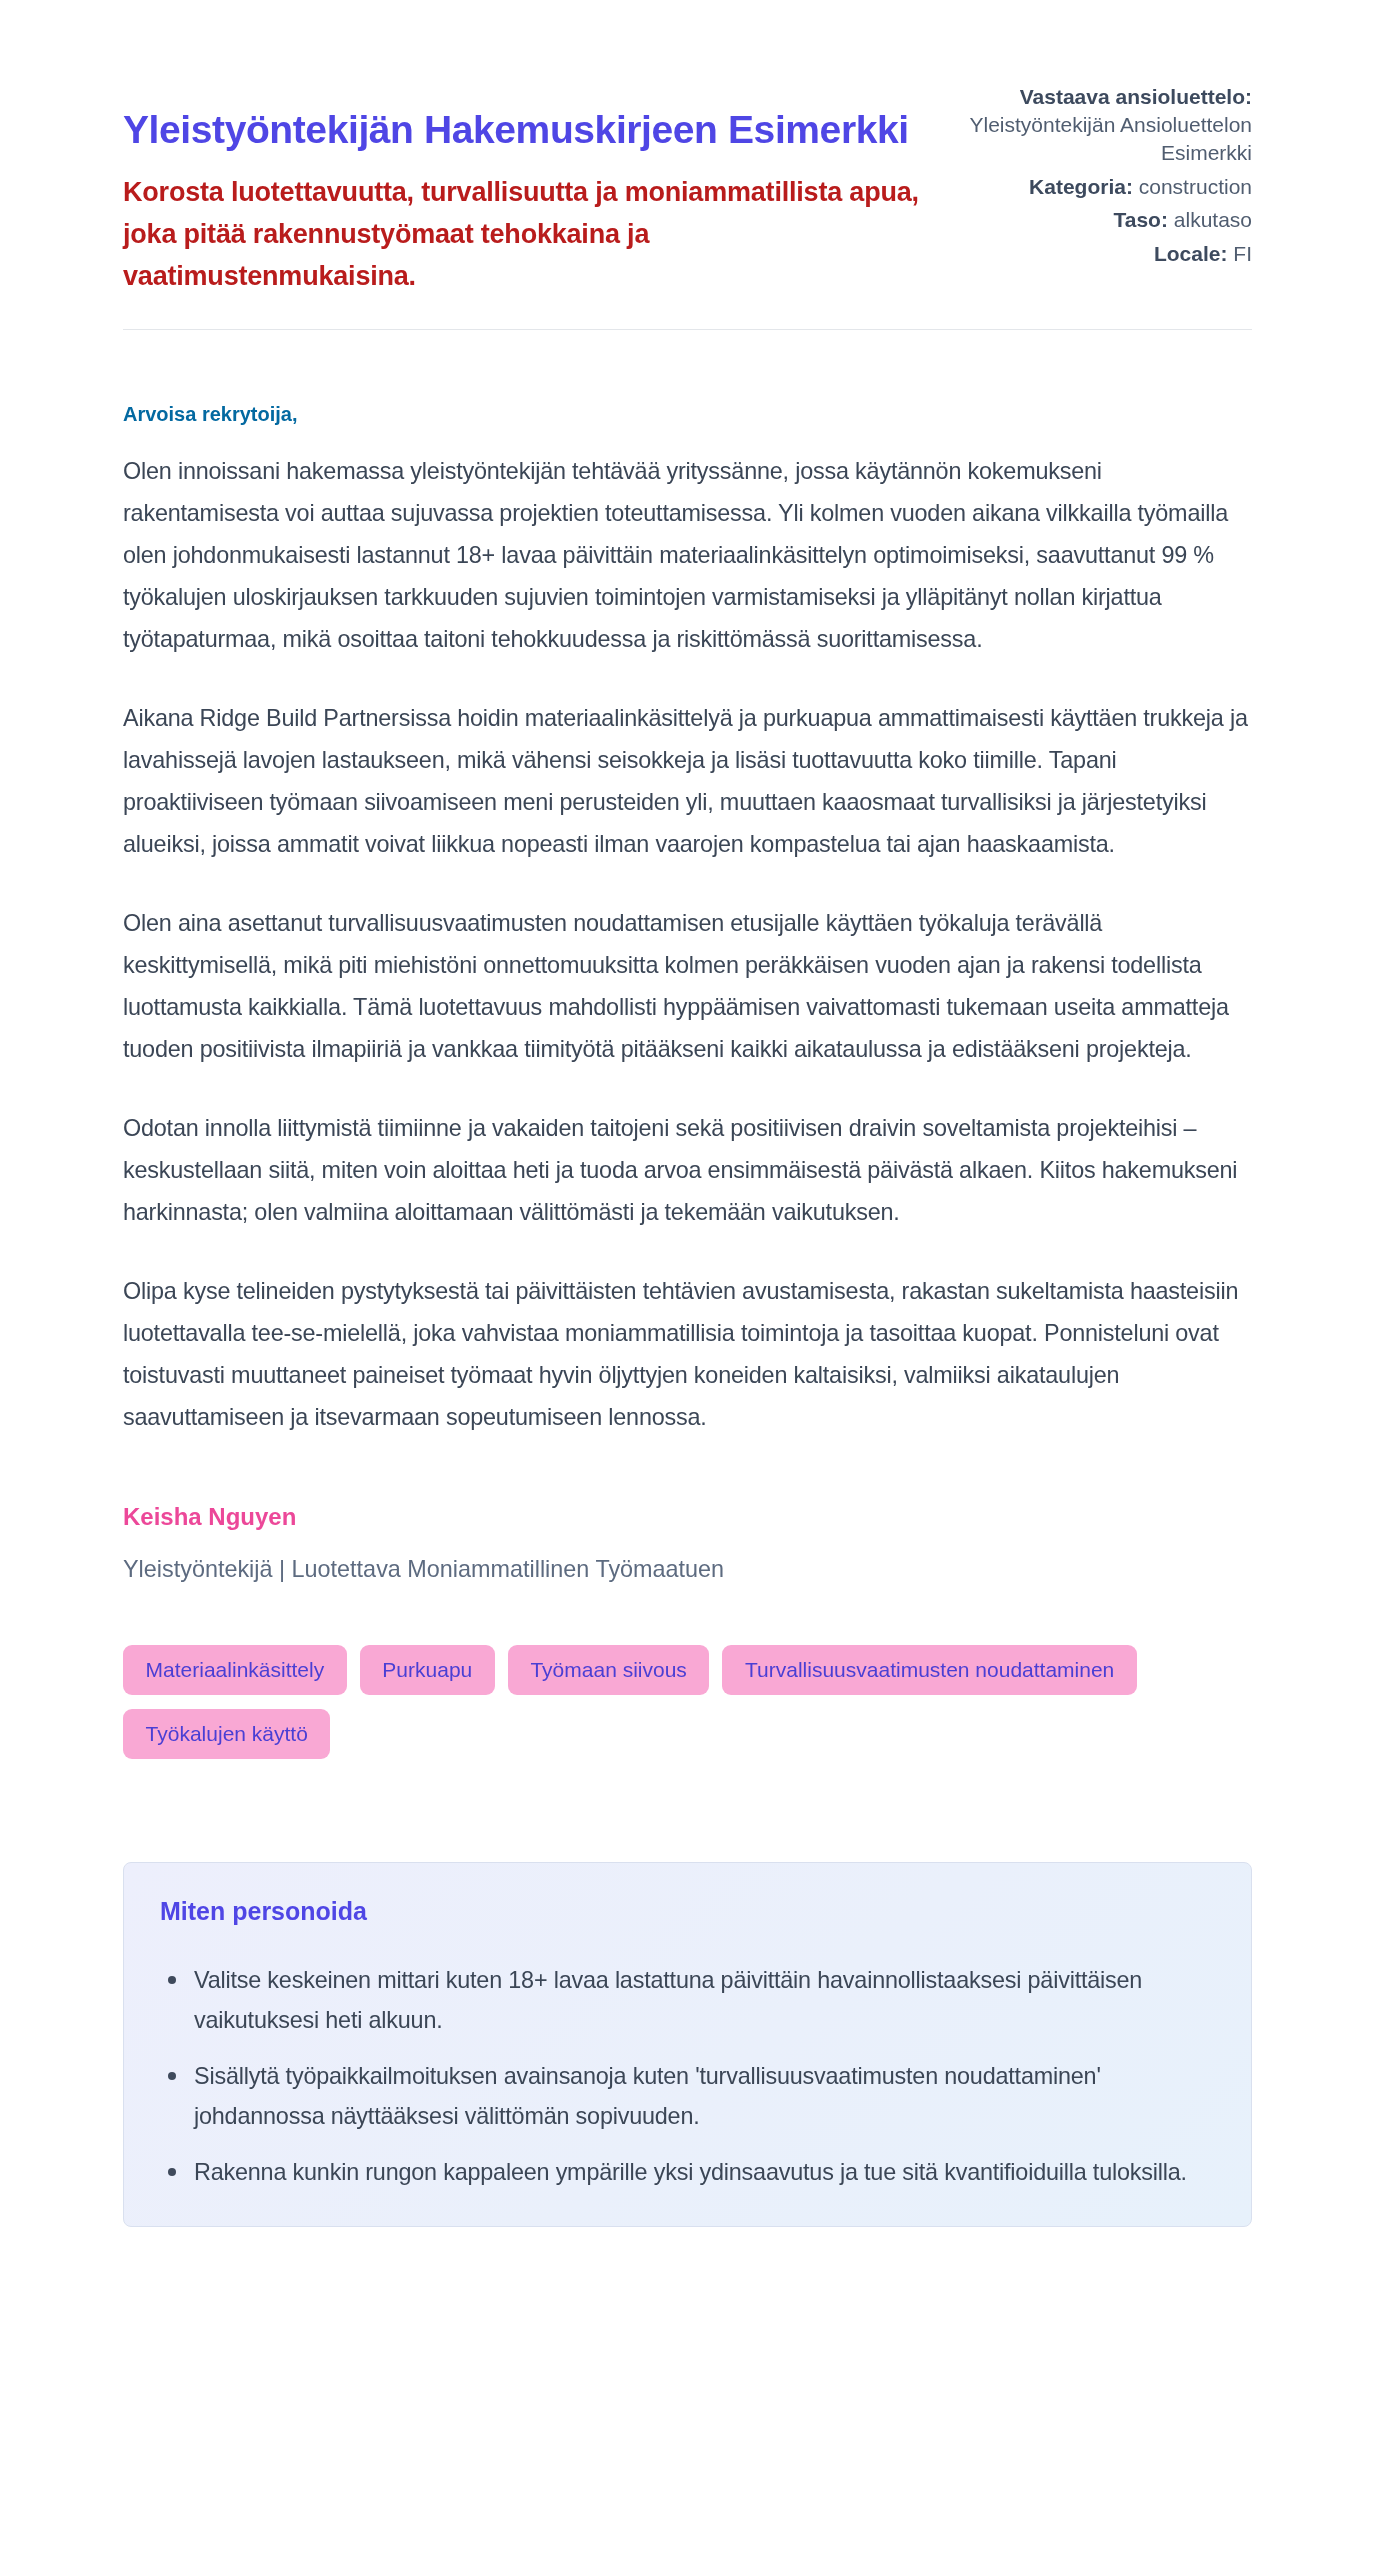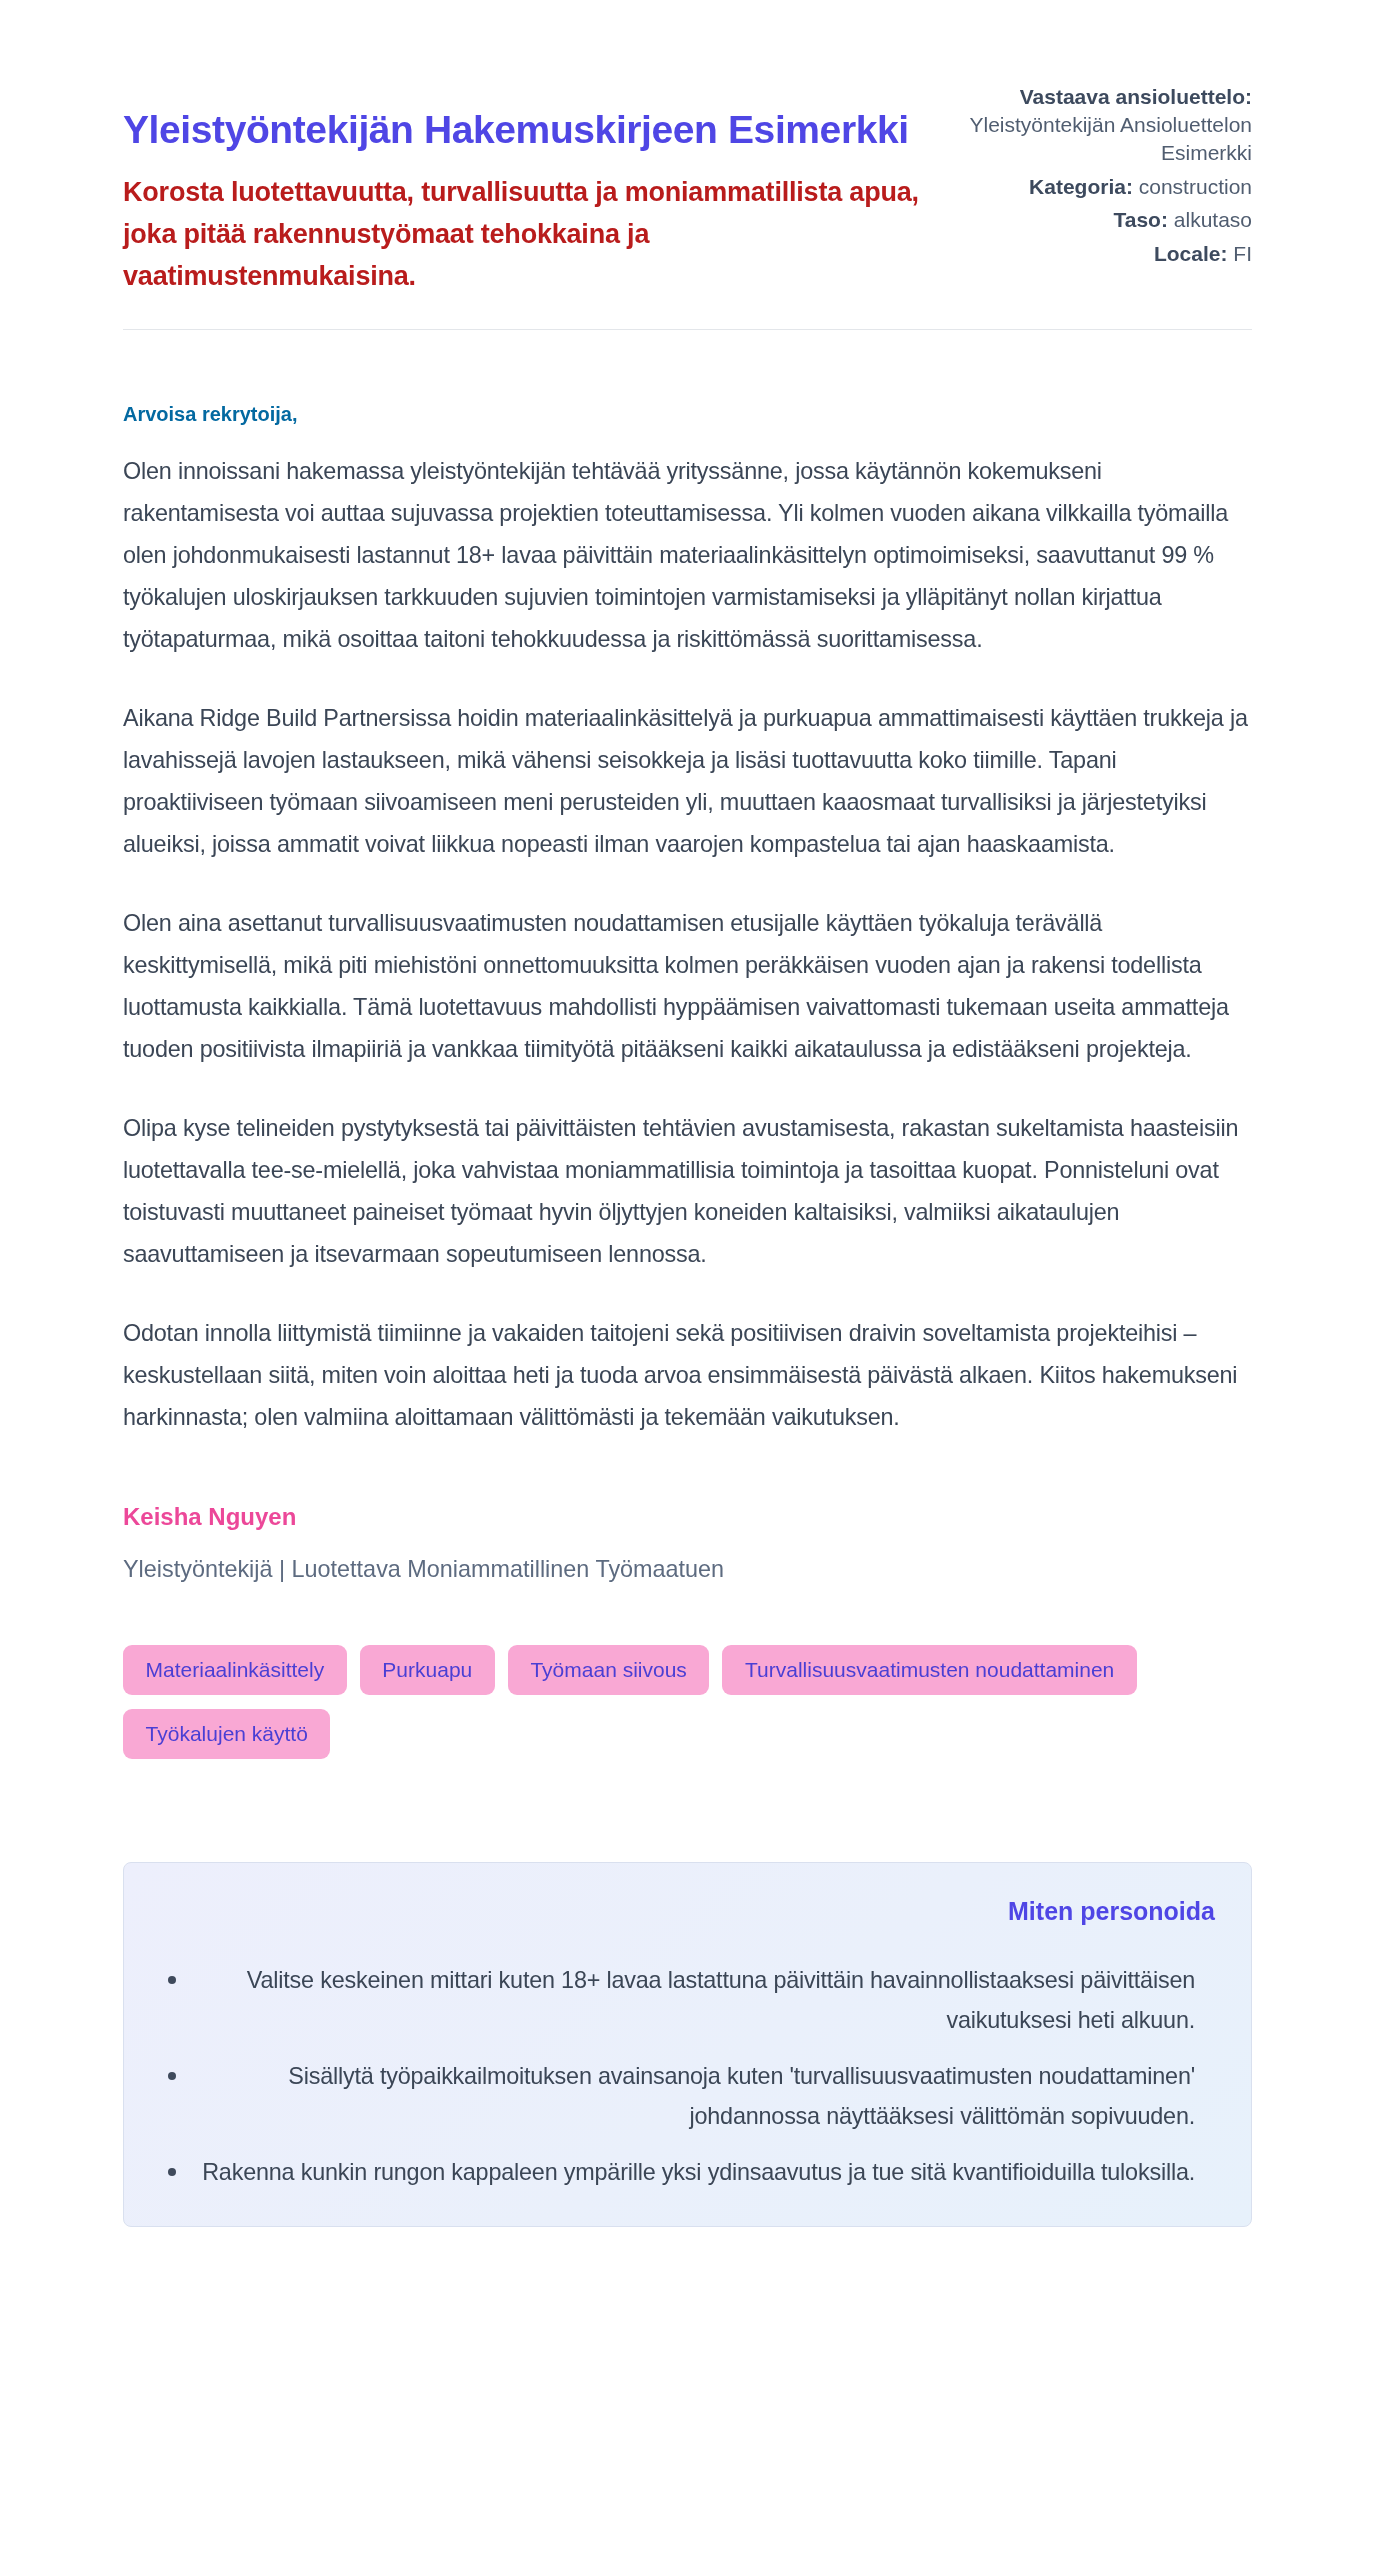--- a/index.html
+++ b/index.html
@@ -51,21 +51,20 @@
     font-size:21px; line-height:24px; padding:13px 22.6px; border-radius:9px;
     white-space:nowrap;
   }
 
   
   .tips {
     margin-top:103px; width:1129px;
     border:0.8px solid #d9e0ef; border-radius:8px;
     background:linear-gradient(140deg,#edeffc 0%,#eaf0fb 55%,#e7f1fb 100%);
     padding:31px 36px 34px;
-    text-align:right;
   }
   .tips-heading { font-size:25px; line-height:34px; font-weight:bold;
                   color:#4f46e5; margin-bottom:32px; }
   .tips ul { list-style:none; }
   .tips li {
     position:relative; padding-left:34px; max-width:1035px;
     font-size:23.4px; line-height:40px; letter-spacing:-0.2px;
     color:#3b4656; margin-bottom:16px;
   }
   .tips li:last-child { margin-bottom:0; }
@@ -104,22 +103,22 @@
     </div>
   </div>
 
   <hr class="divider">
 
   <div class="letter">
     <div class="greeting">Arvoisa rekrytoija,</div>
     <p>Olen innoissani hakemassa yleistyöntekijän tehtävää yrityssänne, jossa käytännön kokemukseni rakentamisesta voi auttaa sujuvassa projektien toteuttamisessa. Yli kolmen vuoden aikana vilkkailla työmailla olen johdonmukaisesti lastannut 18+ lavaa päivittäin materiaalinkäsittelyn optimoimiseksi, saavuttanut 99 % työkalujen uloskirjauksen tarkkuuden sujuvien toimintojen varmistamiseksi ja ylläpitänyt nollan kirjattua työtapaturmaa, mikä osoittaa taitoni tehokkuudessa ja riskittömässä suorittamisessa.</p>
     <p>Aikana Ridge Build Partnersissa hoidin materiaalinkäsittelyä ja purkuapua ammattimaisesti käyttäen trukkeja ja lavahissejä lavojen lastaukseen, mikä vähensi seisokkeja ja lisäsi tuottavuutta koko tiimille. Tapani proaktiiviseen työmaan siivoamiseen meni perusteiden yli, muuttaen kaaosmaat turvallisiksi ja järjestetyiksi alueiksi, joissa ammatit voivat liikkua nopeasti ilman vaarojen kompastelua tai ajan haaskaamista.</p>
     <p>Olen aina asettanut turvallisuusvaatimusten noudattamisen etusijalle käyttäen työkaluja terävällä keskittymisellä, mikä piti miehistöni onnettomuuksitta kolmen peräkkäisen vuoden ajan ja rakensi todellista luottamusta kaikkialla. Tämä luotettavuus mahdollisti hyppäämisen vaivattomasti tukemaan useita ammatteja tuoden positiivista ilmapiiriä ja vankkaa tiimityötä pitääkseni kaikki aikataulussa ja edistääkseni projekteja.</p>
+    <p>Odotan innolla liittymistä tiimiinne ja vakaiden taitojeni sekä positiivisen draivin soveltamista projekteihisi – keskustellaan siitä, miten voin aloittaa heti ja tuoda arvoa ensimmäisestä päivästä alkaen. Kiitos hakemukseni harkinnasta; olen valmiina aloittamaan välittömästi ja tekemään vaikutuksen.</p>
     <p>Olipa kyse telineiden pystytyksestä tai päivittäisten tehtävien avustamisesta, rakastan sukeltamista haasteisiin luotettavalla tee-se-mielellä, joka vahvistaa moniammatillisia toimintoja ja tasoittaa kuopat. Ponnisteluni ovat toistuvasti muuttaneet paineiset työmaat hyvin öljyttyjen koneiden kaltaisiksi, valmiiksi aikataulujen saavuttamiseen ja itsevarmaan sopeutumiseen lennossa.</p>
-    <p>Odotan innolla liittymistä tiimiinne ja vakaiden taitojeni sekä positiivisen draivin soveltamista projekteihisi – keskustellaan siitä, miten voin aloittaa heti ja tuoda arvoa ensimmäisestä päivästä alkaen. Kiitos hakemukseni harkinnasta; olen valmiina aloittamaan välittömästi ja tekemään vaikutuksen.</p>
 
     <div class="signature">
       <div class="signature-name">Keisha Nguyen</div>
       <div class="signature-role">Yleistyöntekijä | Luotettava Moniammatillinen Työmaatuen</div>
     </div>
   </div>
 
   <div class="tags">
     <span class="tag">Materiaalinkäsittely</span>
     <span class="tag">Purkuapu</span>

